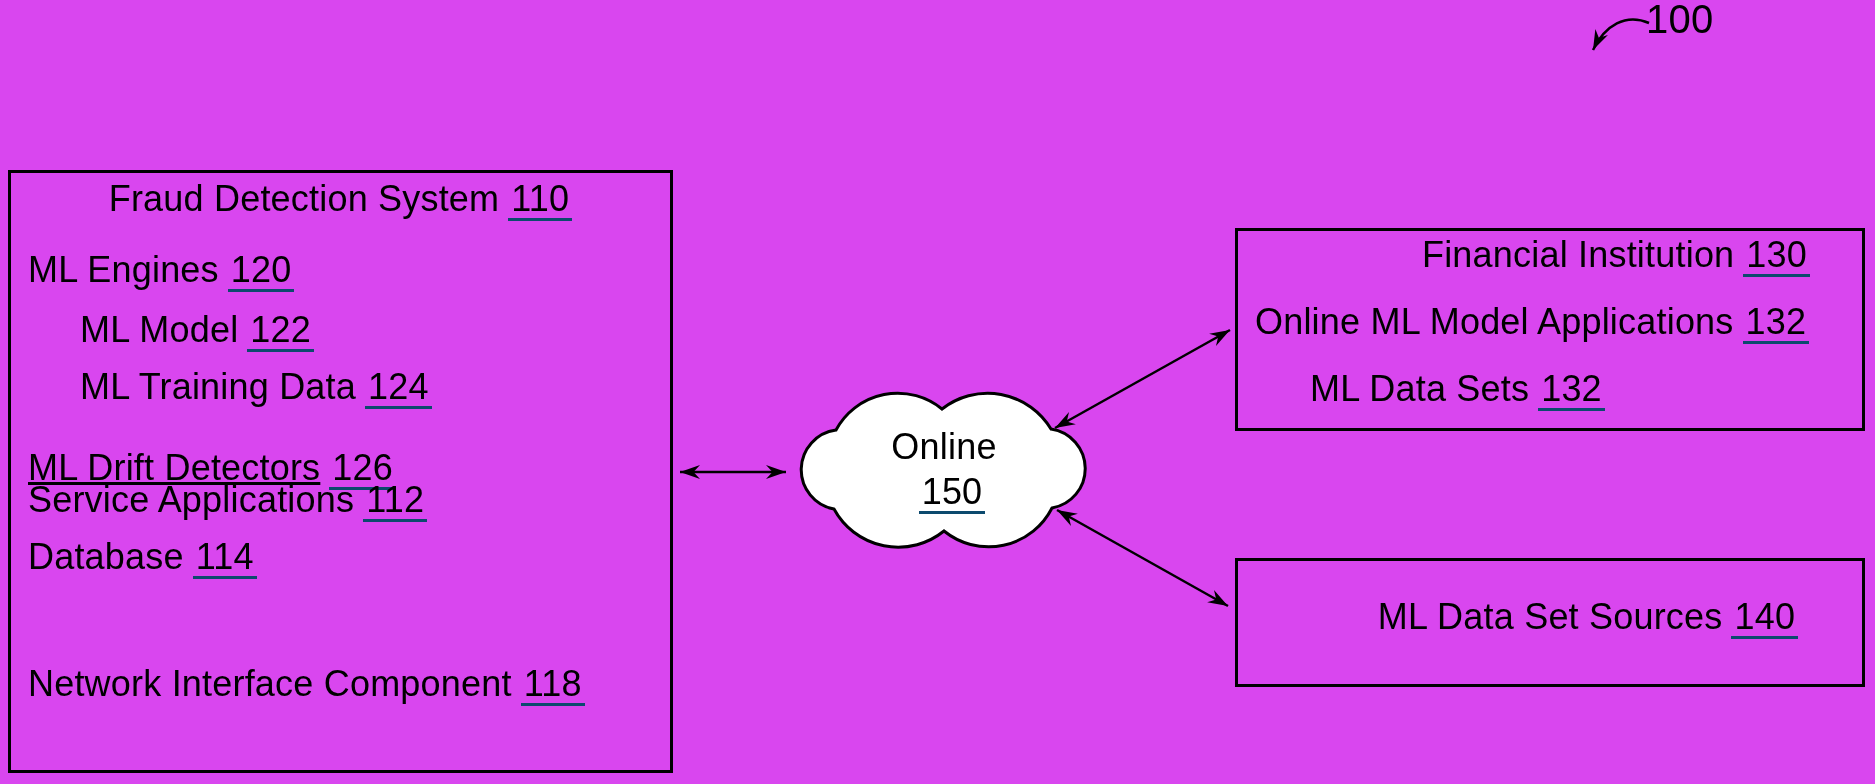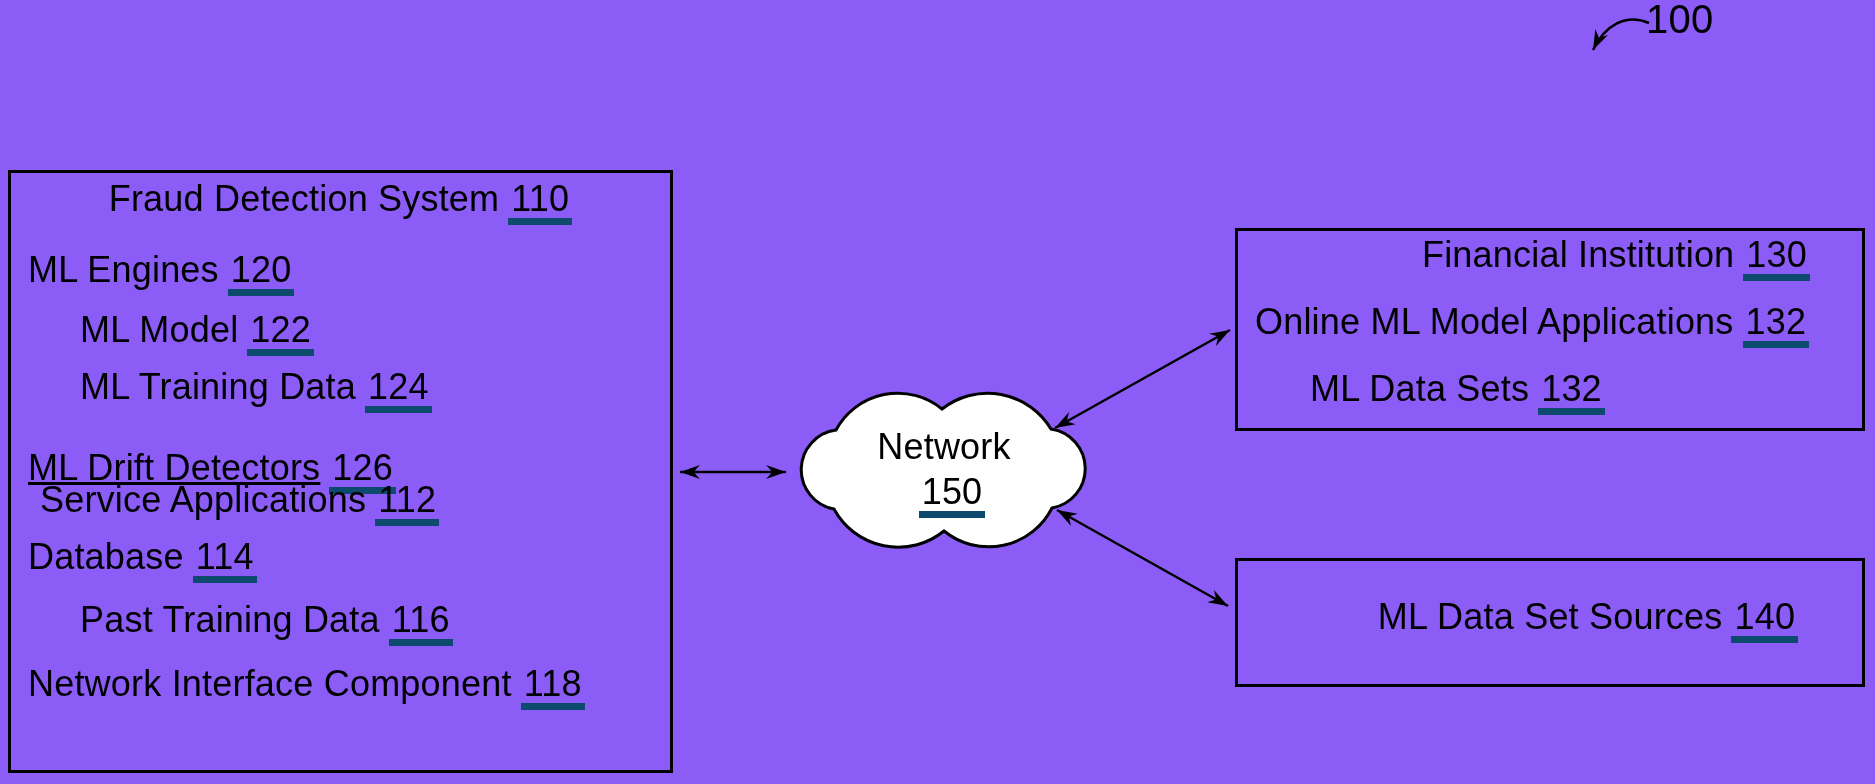--- a/index.html
+++ b/index.html
@@ -5,21 +5,21 @@
   * { margin: 0; padding: 0; box-sizing: border-box; }
   html, body { background: #ffffff; }
   body {
     font-family: "Liberation Sans", "DejaVu Sans", sans-serif;
     color: #000;
   }
   .stage {
     position: relative;
     width: 1875px;
     height: 784px;
-    background: #8b5cf6;
+    background: #d946ef;
     overflow: hidden;
   }
   .stage svg.wires {
     position: absolute;
     left: 0; top: 0;
     width: 1875px; height: 784px;
   }
   .box {
     position: absolute;
     border: 3px solid #000;
@@ -30,21 +30,21 @@
     font-size: 36px;
     line-height: 36px;
     white-space: nowrap;
     letter-spacing: 0.2px;
   }
   .centered {
     text-align: center;
   }
   .ref {
     display: inline-block;
-    border-bottom: 7px solid #0c4a6e;
+    border-bottom: 3px solid #0c4a6e;
     padding: 0 3px 1px 3px;
     margin-left: 9px;
   }
   .figref {
     font-size: 40px;
     line-height: 40px;
   }
 </style>
 </head>
 <body>
@@ -94,38 +94,35 @@
   </div>
 
   <div class="txt" style="left:80px; top:369px;">
     <span>ML Training Data</span><span class="ref">124</span>
   </div>
 
   <div class="txt" style="left:28px; top:450px;text-decoration:underline;">
     <span>ML Drift Detectors</span><span class="ref">126</span>
   </div>
 
-  <div class="txt" style="left:40px; top:482px;">
+  <div class="txt" style="left:28px; top:482px;">
     <span>Service Applications</span><span class="ref">112</span>
   </div>
 
   <div class="txt" style="left:28px; top:539px;">
     <span>Database</span><span class="ref">114</span>
   </div>
 
-  <div class="txt" style="left:80px; top:602px;">
-    <span>Past Training Data</span><span class="ref">116</span>
-  </div>
 
   <div class="txt" style="left:28px; top:666px;">
     <span>Network Interface Component</span><span class="ref">118</span>
   </div>
 
   <div class="txt centered" style="left:790px; top:429px; width:308px;">
-    <span>Network</span>
+    <span>Online</span>
   </div>
   <div class="txt centered" style="left:790px; top:474px; width:308px;">
     <span class="ref" style="margin-left:16px;">150</span>
   </div>
 
   <div class="box" style="left:1235px; top:228px; width:630px; height:203px;"></div>
 
   <div class="txt centered" style="left:1235px; top:237px; width:762px;">
     <span>Financial Institution</span><span class="ref">130</span>
   </div>

